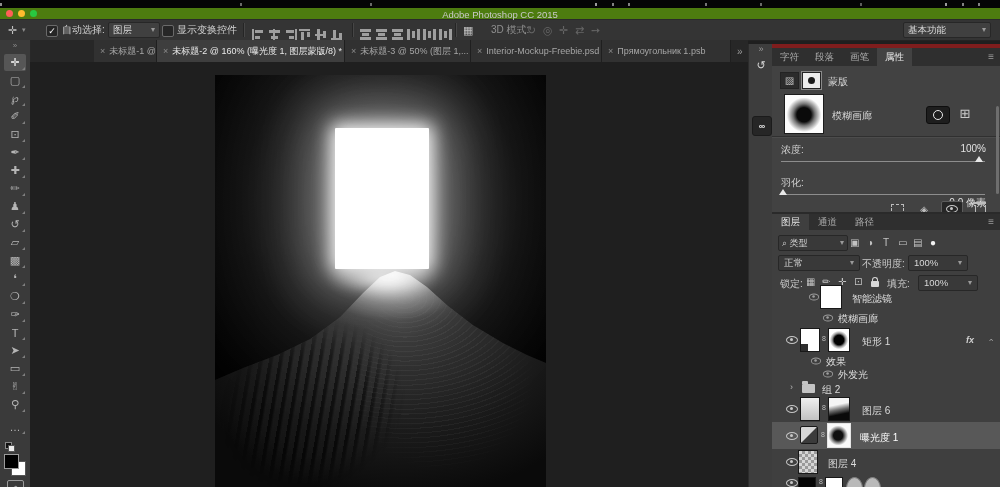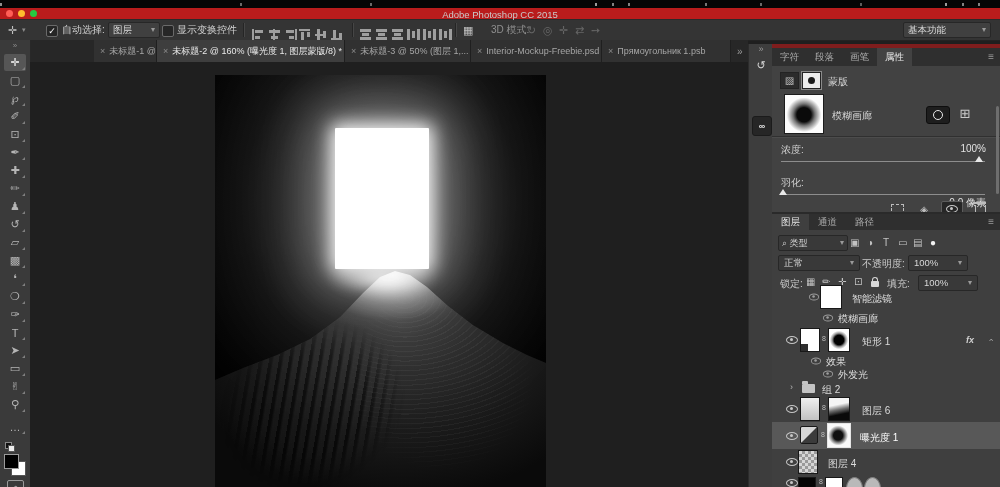--- a/index.html
+++ b/index.html
@@ -7,21 +7,21 @@
        font-family:"Liberation Sans","DejaVu Sans",sans-serif;font-size:10px;color:#cfcfcf;
        background:#1f1f1f;-webkit-font-smoothing:antialiased;}
 
   
   #menustrip{position:absolute;left:0;top:0;width:1000px;height:8px;background:#050505;}
   #menustrip .specks{position:absolute;left:0;top:3px;width:2px;height:3px;background:rgba(255,255,255,.55);
     box-shadow:240px 0 rgba(255,255,255,.4),370px 0 rgba(255,255,255,.4),595px 0 rgba(255,255,255,.6),
     612px 0 rgba(255,255,255,.5),628px 0 rgba(255,255,255,.5),705px 0 rgba(255,255,255,.45),
     760px 0 rgba(255,255,255,.4),860px 0 rgba(255,255,255,.35),945px 0 rgba(255,255,255,.6),
     962px 0 rgba(255,255,255,.5),978px 0 rgba(255,255,255,.5);}
-  #titlebar{position:absolute;left:0;top:8px;width:1000px;height:11px;background:#b91c1c;border-bottom:1px solid #2a2a2a;}
+  #titlebar{position:absolute;left:0;top:8px;width:1000px;height:11px;background:#4d7c0f;border-bottom:1px solid #2a2a2a;}
   .tl{position:absolute;top:2px;width:7px;height:7px;border-radius:50%;}
   #titlebar .title{position:absolute;left:0;right:0;top:1px;text-align:center;font-size:9.5px;color:#c9c9c9;}
 
   
   #optionsbar{position:absolute;left:0;top:20px;width:1000px;height:20px;background:#343434;border-bottom:1px solid #232323;}
   #optionsbar .ob{position:absolute;top:0;height:20px;line-height:20px;white-space:nowrap;}
   .cb{position:absolute;top:5px;width:10px;height:10px;background:#262626;border:1px solid #6a6a6a;border-radius:2px;
       text-align:center;line-height:10px;font-size:9px;color:#fff;}
   .combo{position:absolute;top:2px;height:14px;line-height:14px;background:#404040;border:1px solid #272727;
          border-radius:2px;color:#dcdcdc;padding:0 4px;font-size:9.5px;}

